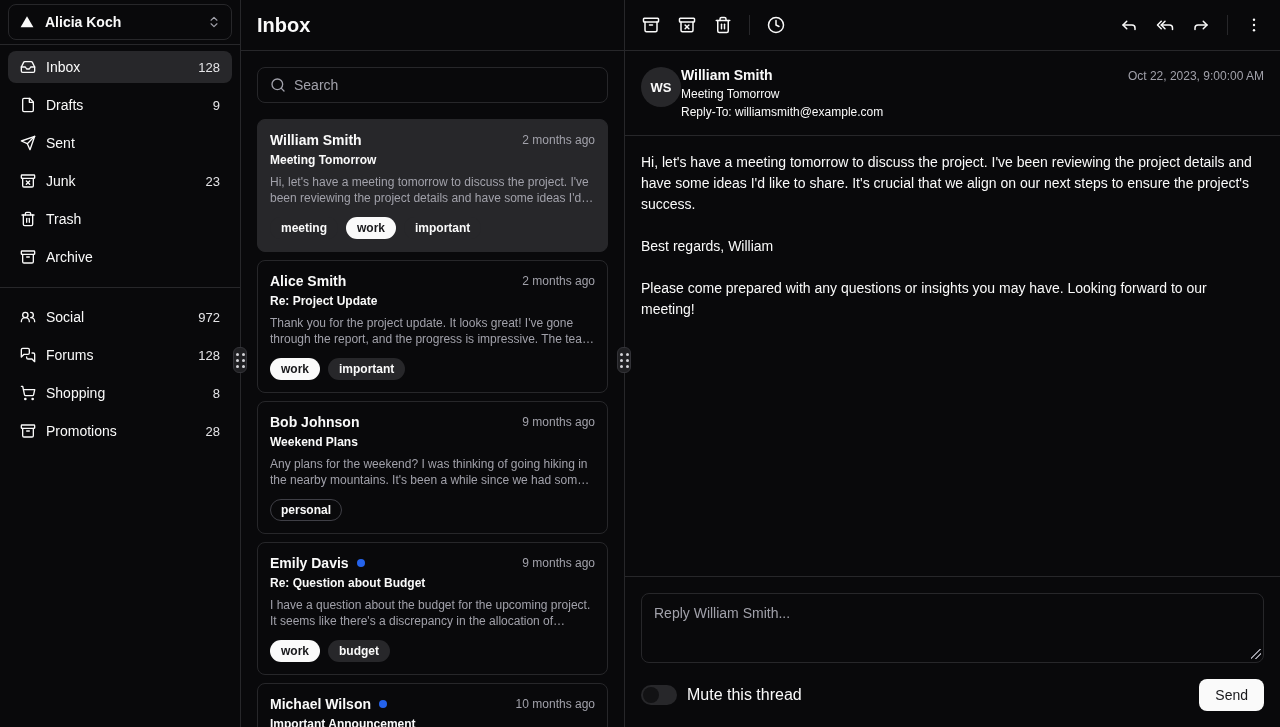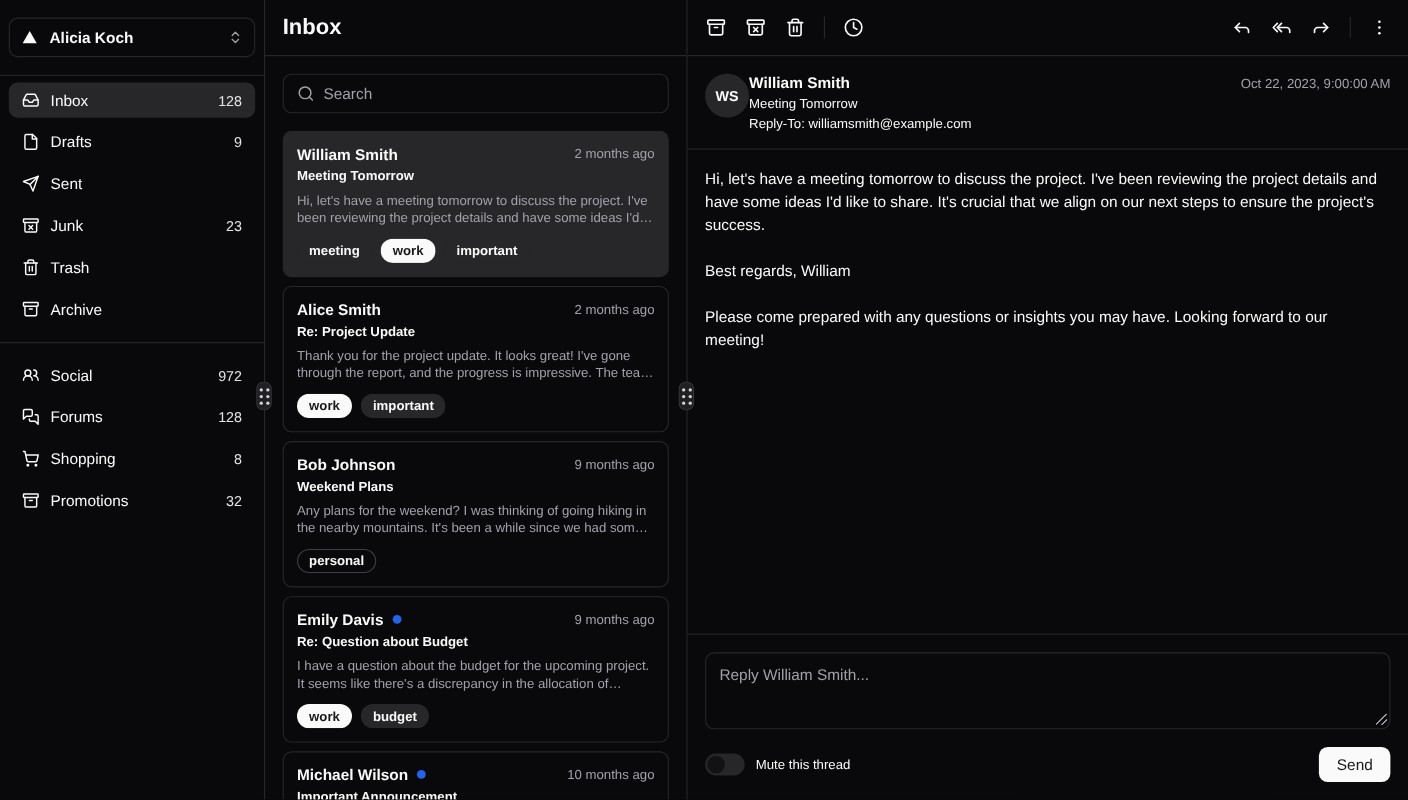--- a/index.html
+++ b/index.html
@@ -7,21 +7,21 @@
     --border:#27272a; --blue:#2563eb; --badge-fg-dark:#18181b;
   }
   *{box-sizing:border-box; margin:0; padding:0;}
   html,body{width:1280px; height:727px; overflow:hidden;}
   body{background:var(--bg); color:var(--fg); font-family:"Liberation Sans",sans-serif; font-size:14px;}
   .app{position:relative; display:flex; width:1280px; height:727px;}
   svg{display:block;}
 
   
   .sidebar{width:241px; border-right:1px solid var(--border); display:flex; flex-direction:column; flex:none;}
-  .sidebar-header{padding:16px 8px; border-bottom:1px solid var(--border);}
+  .sidebar-header{padding:4px 8px; border-bottom:1px solid var(--border);}
   .account{height:36px; border:1px solid var(--border); border-radius:8px; display:flex; align-items:center; gap:10px; padding:0 10px; cursor:pointer;}
   .account .logo{color:var(--fg);}
   .account .name{font-size:14px; font-weight:600; flex:1;}
   .account .chev{color:var(--muted-fg);}
   .nav{padding:6px 8px; display:flex; flex-direction:column; gap:6px;}
   .nav-item{height:32px; border-radius:8px; display:flex; align-items:center; gap:10px; padding:0 12px; font-size:14px; font-weight:500; cursor:pointer;}
   .nav-item.selected{background:var(--muted);}
   .nav-item .ic{color:var(--fg); flex:none;}
   .nav-item .count{margin-left:auto; font-weight:400; color:#e4e4e7; font-size:13px;}
   .nav-sep{height:1px; background:var(--border); margin:8px 0 7px;}
@@ -70,21 +70,21 @@
   .mail-body p{margin:0 0 21px;}
   .reply{border-top:1px solid var(--border); padding:16px; flex:none;}
   .ta-wrap{position:relative;}
   .ta-wrap textarea{width:100%; height:70px; background:transparent; border:1px solid var(--border); border-radius:8px; padding:11px 12px; color:var(--fg); font-family:inherit; font-size:14px; resize:none; outline:none;}
   .ta-wrap textarea::placeholder{color:var(--muted-fg);}
   .ta-wrap::after{content:""; position:absolute; right:3px; bottom:7px; width:10px; height:10px; pointer-events:none;
     background:linear-gradient(135deg, transparent 0 45%, #9a9aa3 45% 53%, transparent 53% 70%, #9a9aa3 70% 78%, transparent 78%);}
   .reply-row{display:flex; align-items:center; margin-top:13px;}
   .switch{width:36px; height:20px; border-radius:999px; background:var(--muted); position:relative; cursor:pointer; flex:none;}
   .switch .thumb{position:absolute; left:2px; top:2px; width:16px; height:16px; border-radius:50%; background:#121214;}
-  .mute-label{font-size:12px; margin-left:10px;}
+  .mute-label{font-size:16px; margin-left:10px;}
   .send-btn{margin-left:auto; height:32px; padding:0 16px; border:none; border-radius:8px; background:var(--fg); color:var(--badge-fg-dark); font-size:14px; font-weight:400; font-family:inherit; cursor:pointer;}
 
   
   .panel-grip{position:absolute; top:347px; width:14px; height:26px; border-radius:6px; background:#202023; border:1px solid #333338; z-index:5; display:grid; grid-template-columns:repeat(2,3px); gap:3px; align-content:center; justify-content:center; cursor:col-resize;}
   .panel-grip i{width:3px; height:3px; border-radius:50%; background:#d4d4d8;}
   .grip-1{left:233px;}
   .grip-2{left:617px;}
 </style>
 </head>
 <body>
@@ -215,21 +215,21 @@
       </div>
       <div class="nav-item">
         <span class="ic">
             <svg width="16" height="16" viewBox="0 0 24 24" fill="none" stroke="currentColor" stroke-width="2" stroke-linecap="round" stroke-linejoin="round">
               <rect x="2" y="3" width="20" height="5" rx="1"></rect>
               <path d="M4 8v11a2 2 0 0 0 2 2h12a2 2 0 0 0 2-2V8"></path>
               <path d="M10 12h4"></path>
             </svg>
           </span>
         <span>Promotions</span>
-        <span class="count">32</span>
+        <span class="count">28</span>
       </div>
     </nav>
   </aside>
 
   <section class="list-panel">
     <div class="list-header">
       <h1 class="list-title">Inbox</h1>
     </div>
 
     <div class="search-wrap">

